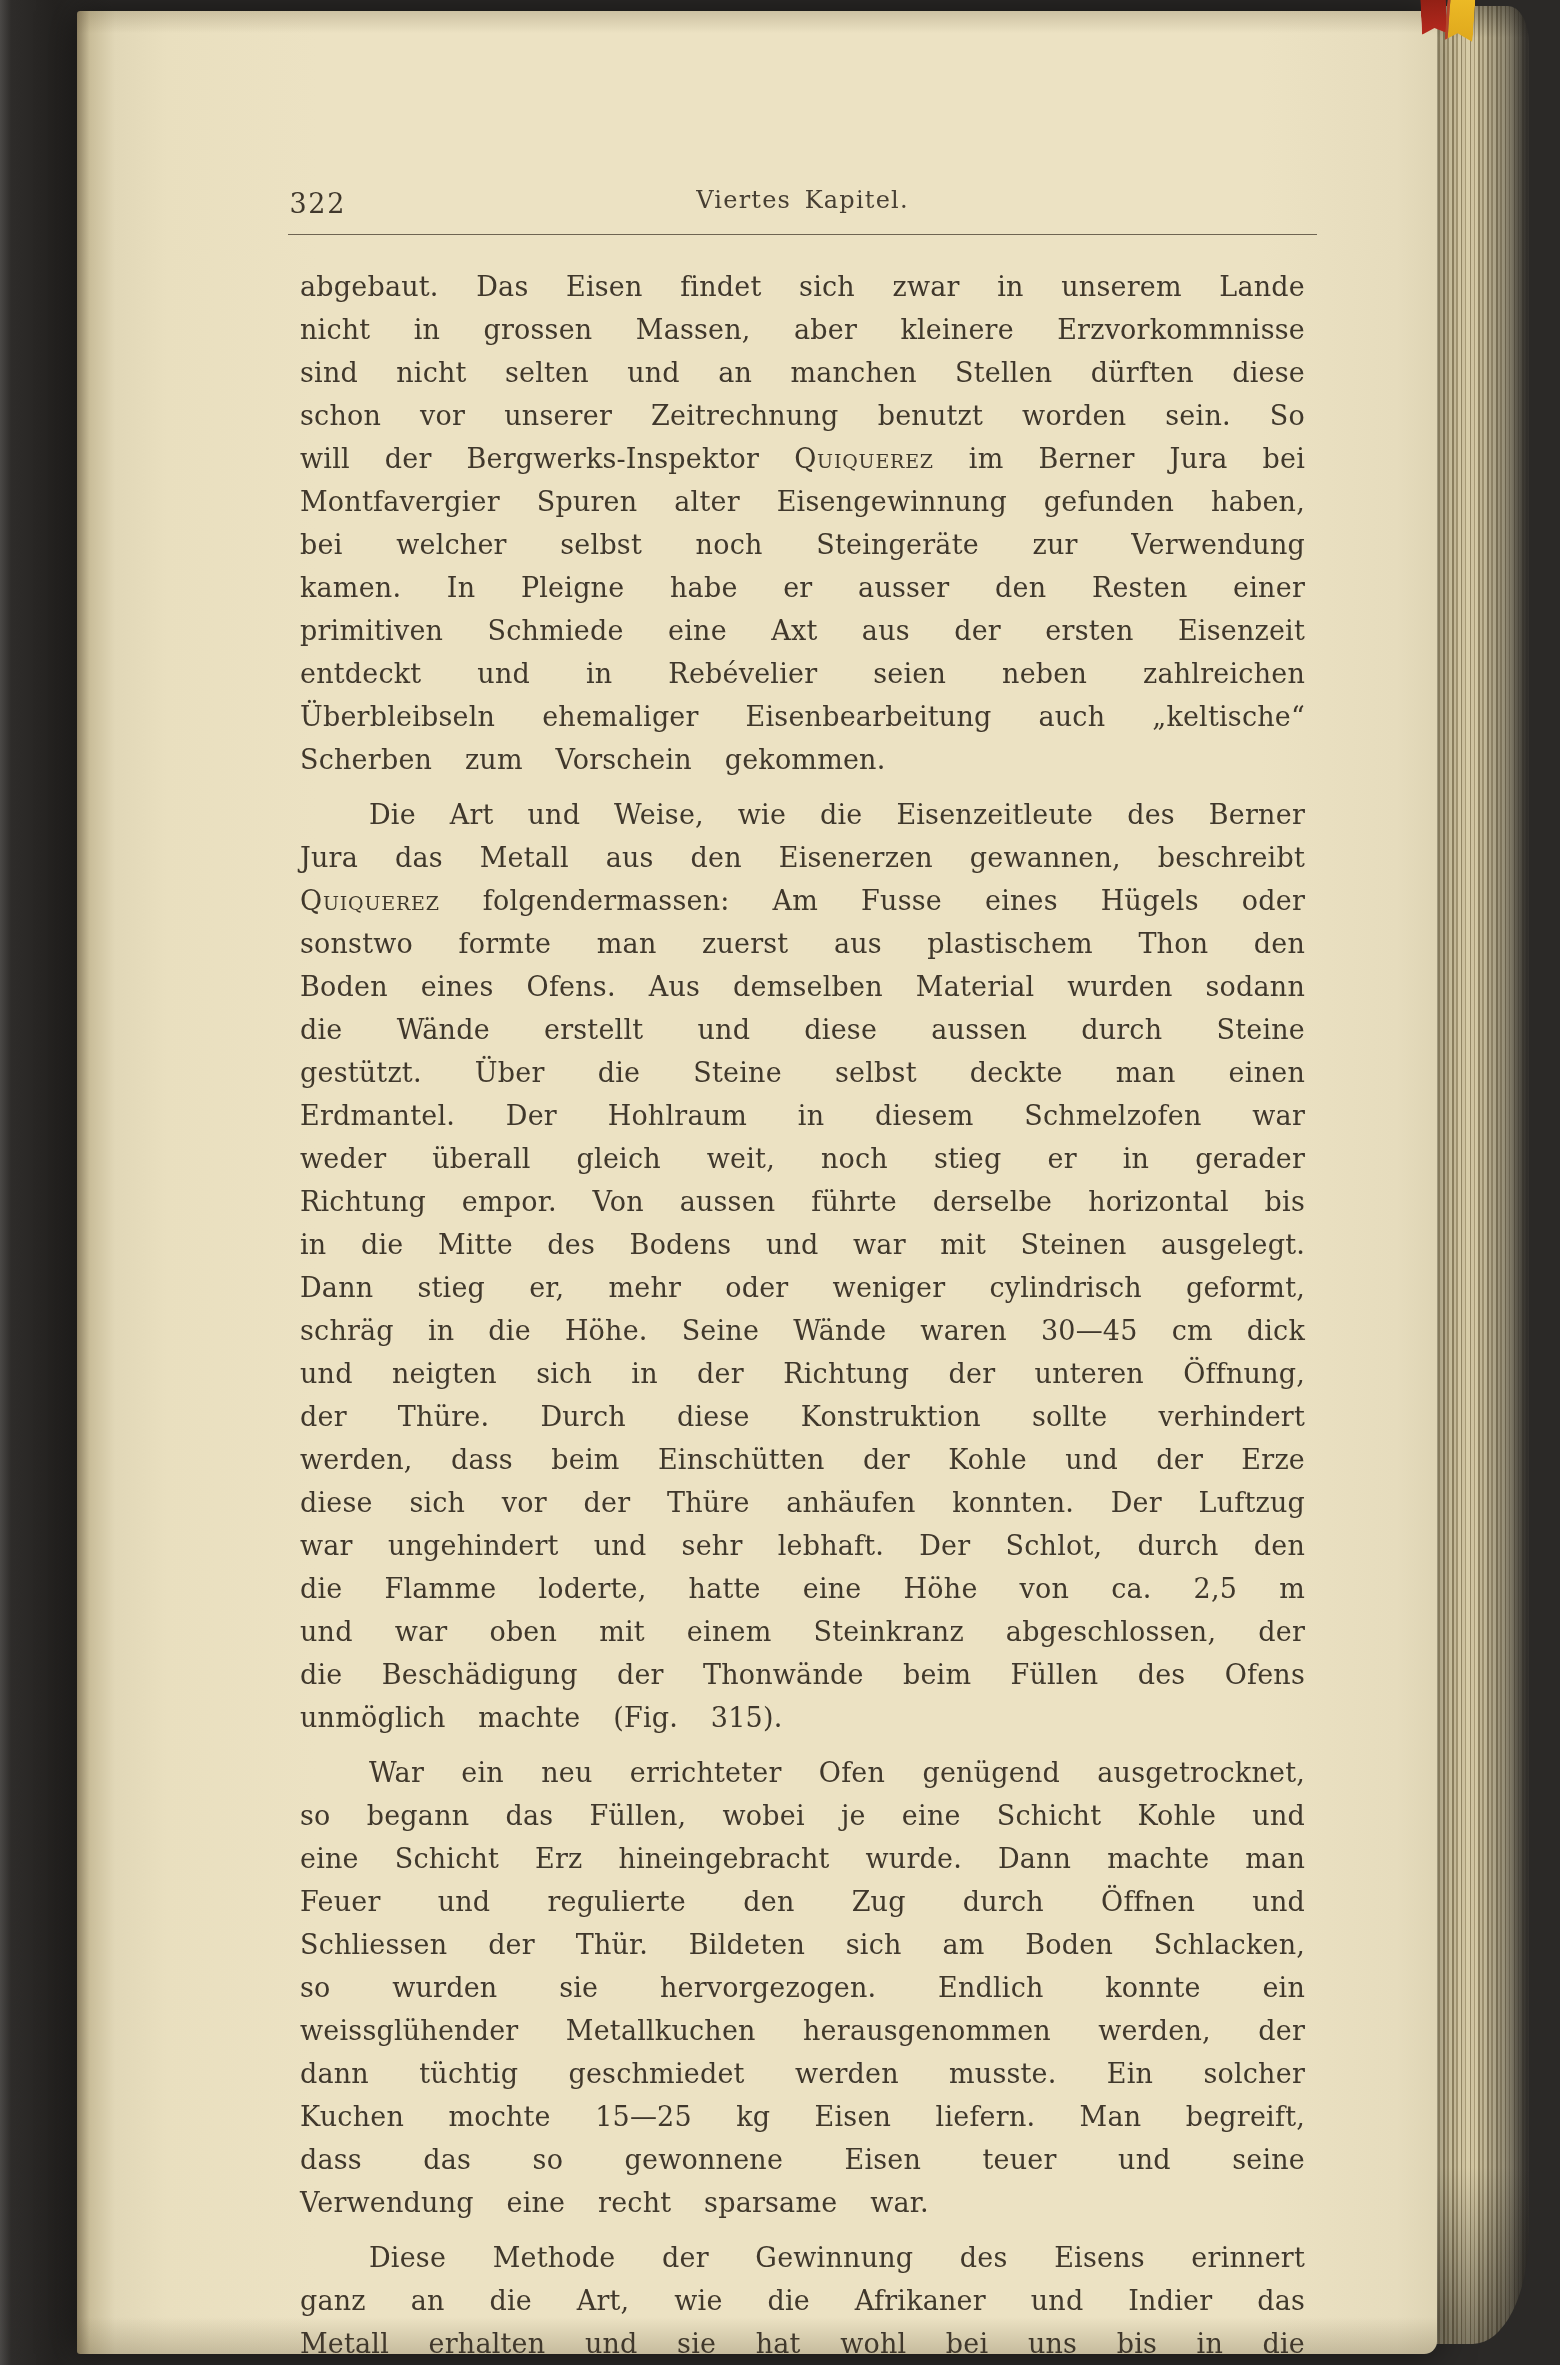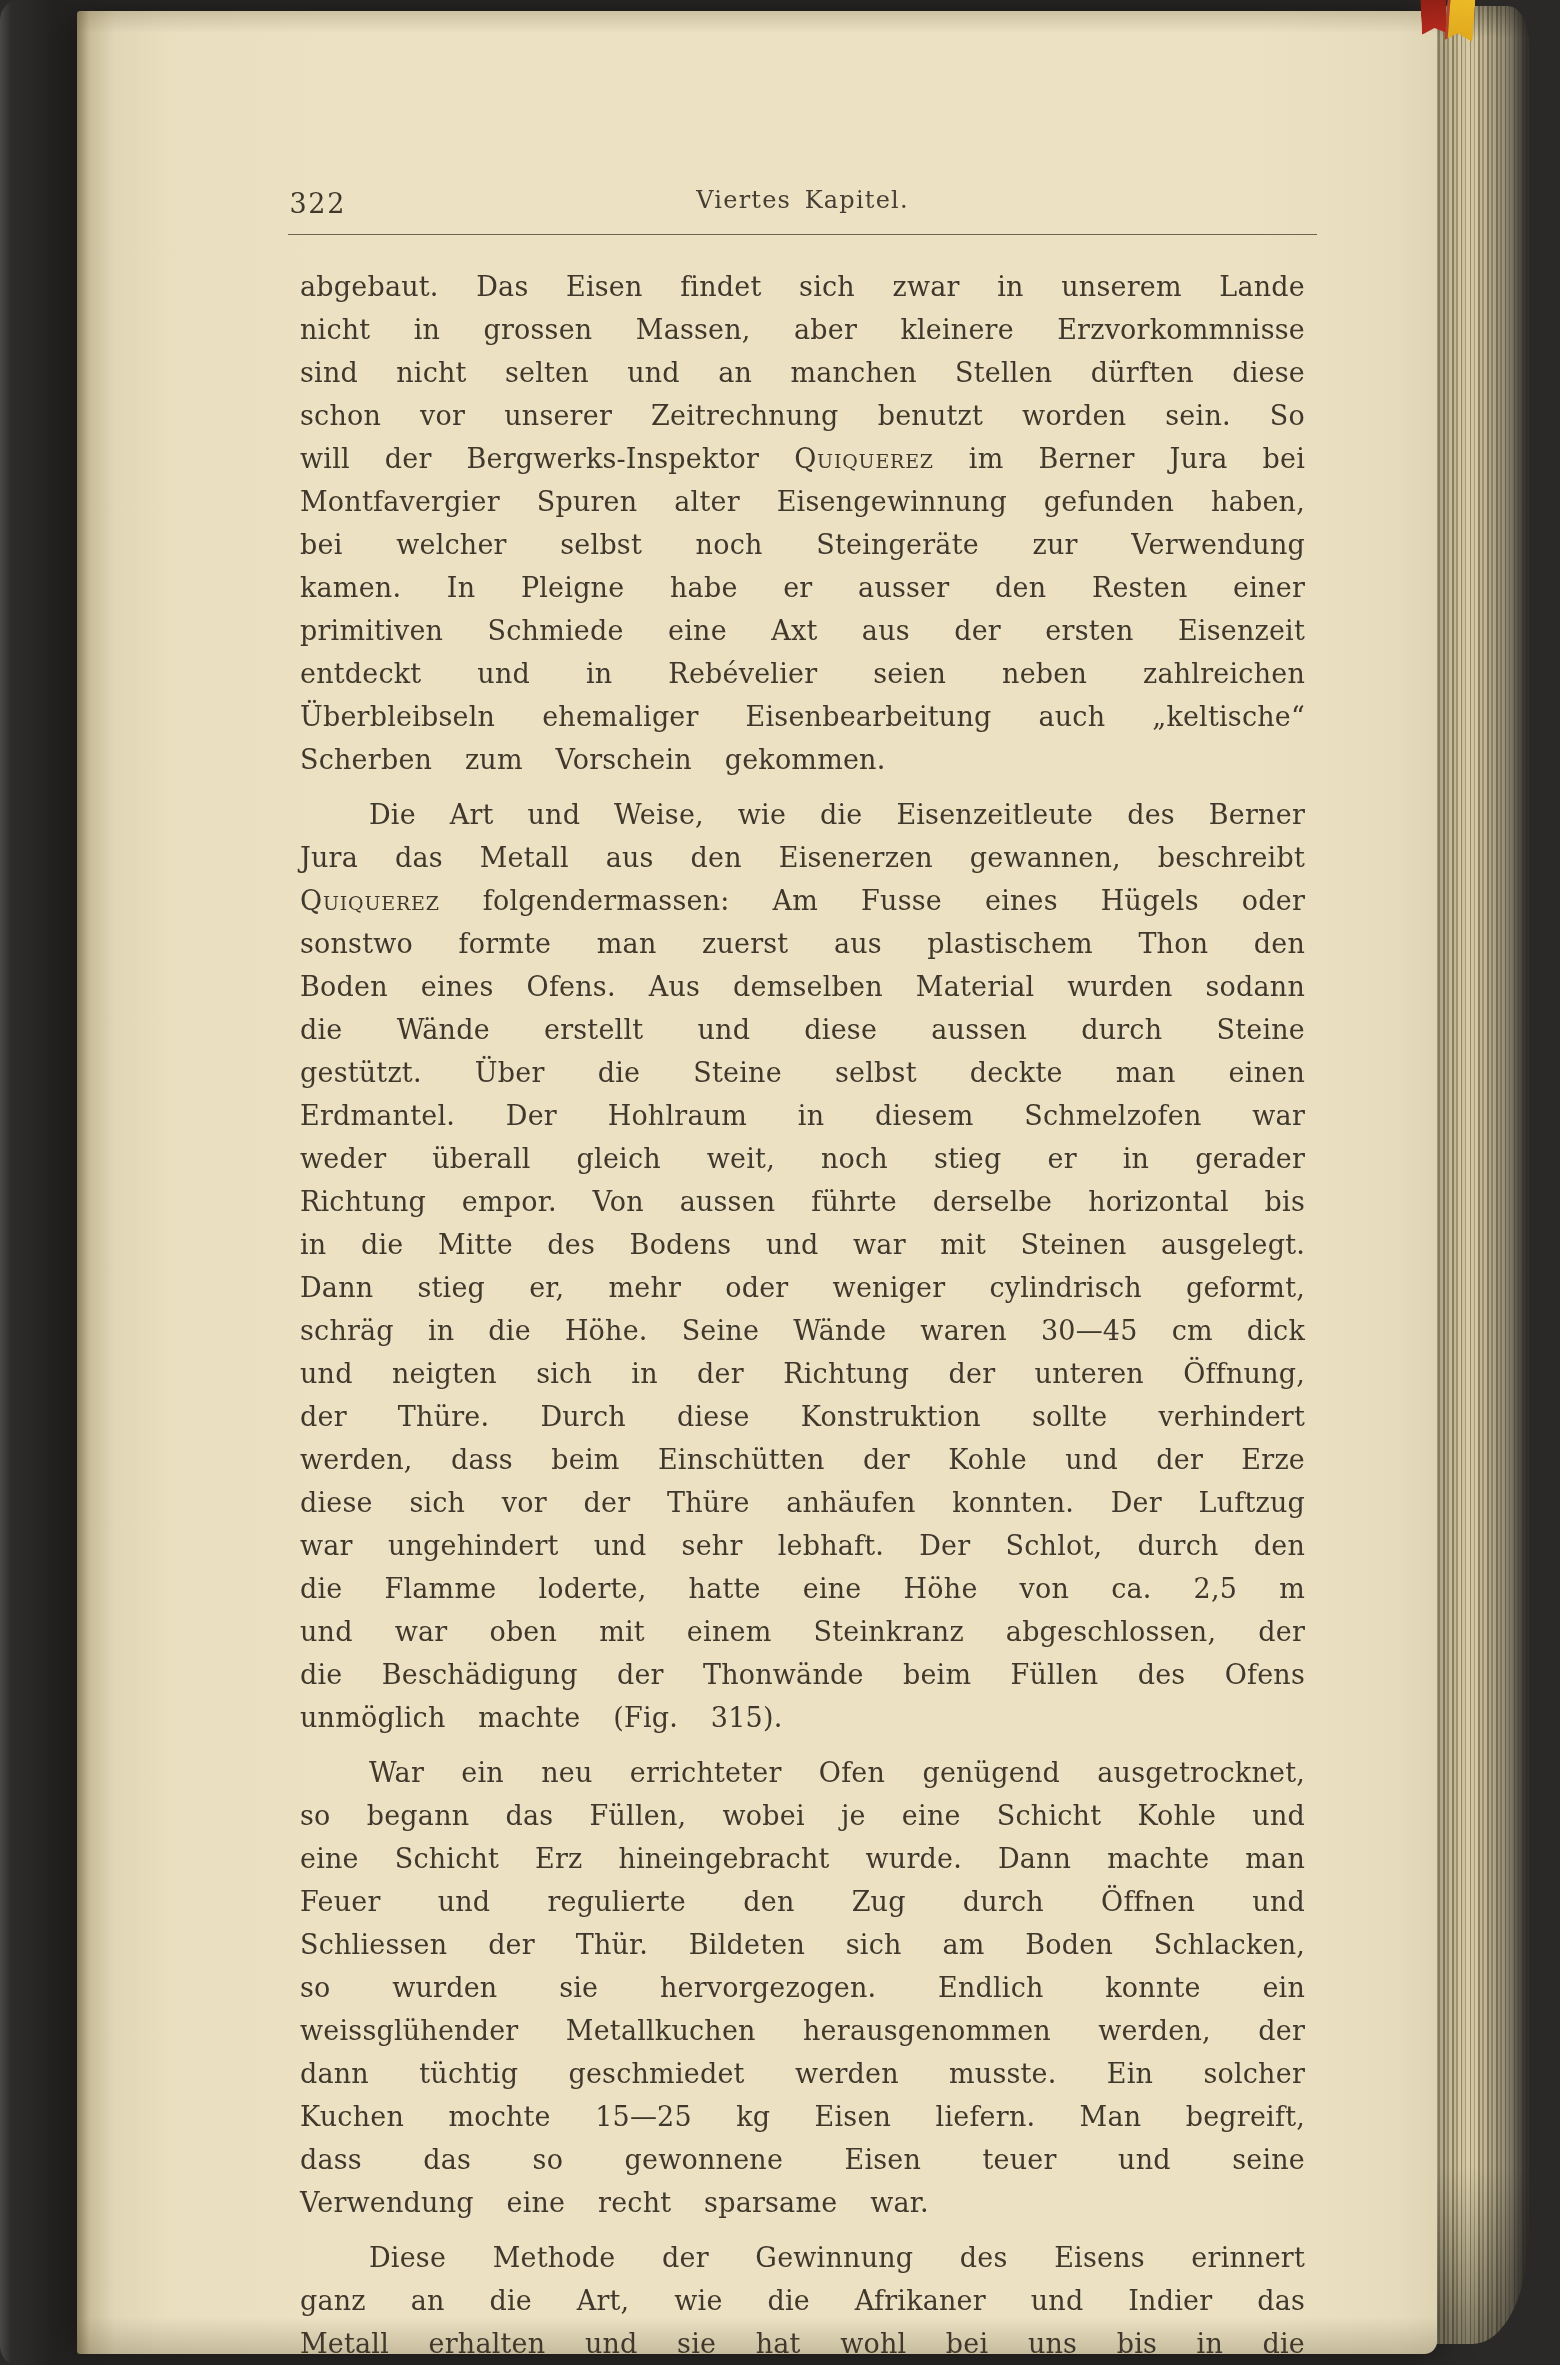--- a/index.html
+++ b/index.html
@@ -12,21 +12,20 @@
     position: relative;
     overflow: hidden;
     background: #2b2927;
     font-family: "DejaVu Serif", "Liberation Serif", serif;
   }
   .scene {
     position: absolute;
     inset: 0;
     background:
       linear-gradient(90deg, #4a4846 0px, #2e2c2a 11.2px, #242220 56px, #2b2927 112px, #2b2927 100%);
-    border-radius: 20px;
   }
   
   .page-edges {
     position: absolute;
     left: 1436px;
     top: 6.4px;
     width: 93px;
     height: 2338px;
     border-radius: 0 21px 56px 0 / 0 37px 112px 0;
     background:

